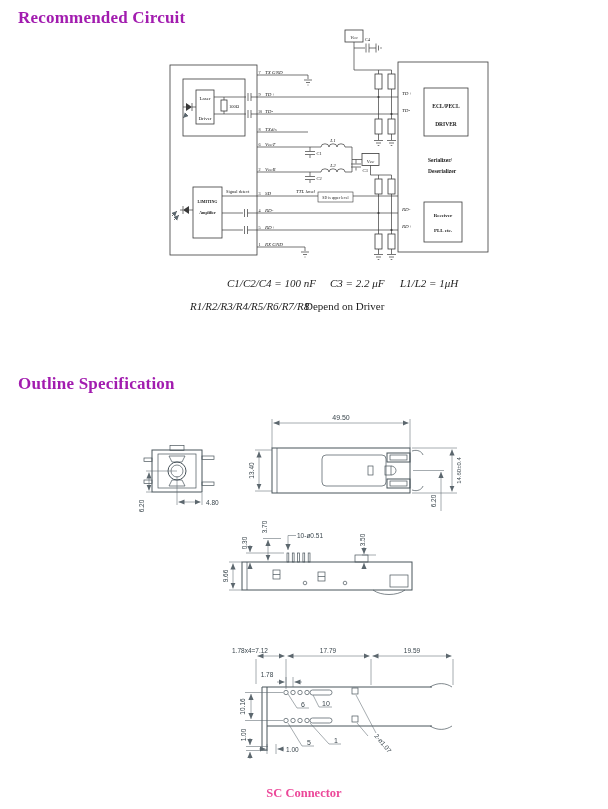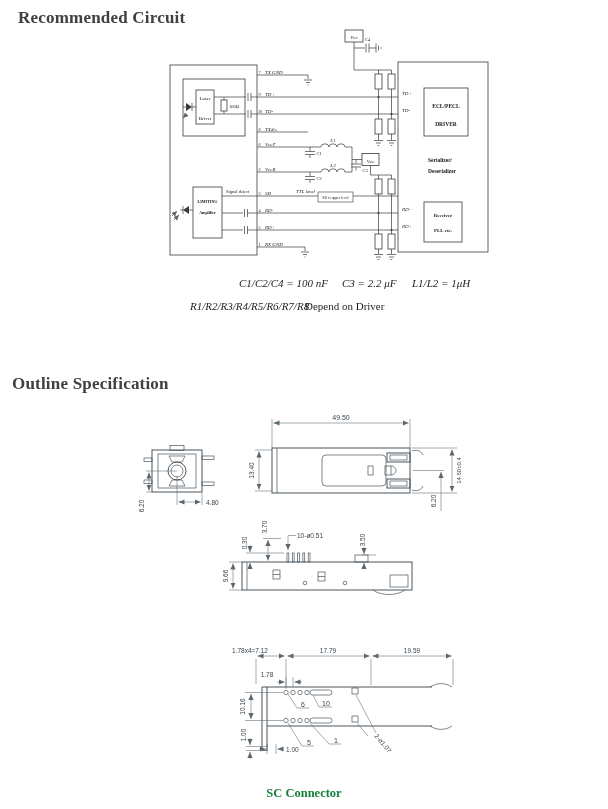--- a/index.html
+++ b/index.html
@@ -1,23 +1,23 @@
 <!DOCTYPE html>
 <html><head>
 <meta charset="utf-8">
 <style>
   html,body{margin:0;padding:0;}
   body{width:608px;height:809px;background:#ffffff;position:relative;
        font-family:"Liberation Serif",serif;color:#111;overflow:hidden;}
   .abs{position:absolute;}
-  .sec-title{font-weight:bold;font-size:17px;letter-spacing:.2px;color:#404040;
+  .sec-title{font-weight:bold;font-size:17px;letter-spacing:.2px;color:#a21caf;
              font-family:"Liberation Serif",serif;}
   .notes span{font-size:11px;color:#1d1d1d;}
   .ital{font-style:italic;}
-  .caption{font-weight:bold;font-size:12.5px;color:#15803d;text-align:center;}
+  .caption{font-weight:bold;font-size:12.5px;color:#ec4899;text-align:center;}
   
   .cw{stroke:#3a3a3a;stroke-width:.7;fill:none;}
   .cbox{stroke:#3a3a3a;stroke-width:.8;fill:none;}
   .ct{font-family:"Liberation Serif",serif;fill:#1a1a1a;}
   .cti{font-family:"Liberation Serif",serif;font-style:italic;fill:#1a1a1a;}
   .ctb{font-family:"Liberation Serif",serif;font-weight:bold;fill:#1a1a1a;}
   .dot{fill:#3a3a3a;stroke:none;}
   
   .ol{stroke:#49545b;stroke-width:1;fill:none;}
   .ol2{stroke:#49545b;stroke-width:.7;fill:none;}
@@ -266,31 +266,31 @@
     <text class="ctb" x="270" y="140" font-size="5.5">Serializer/</text>
     <text class="ctb" x="270" y="151" font-size="5.5">Deserializer</text>
     <rect class="cbox" x="266" y="180" width="38" height="40"></rect>
     <text class="ctb" x="285" y="195" font-size="5" text-anchor="middle">Receiver</text>
     <text class="ctb" x="285" y="210" font-size="5" text-anchor="middle">PLL etc.</text>
     <text class="cti" x="244" y="189" font-size="5">RD-</text>
     <text class="cti" x="244" y="206" font-size="5">RD+</text>
   </g>
 </svg>
 
-<div class="abs notes" style="left:12px;top:277px;width:496px;height:16px">
+<div class="abs notes" style="left:0;top:277px;width:496px;height:16px">
   <span class="abs ital" style="left:227px">C1/C2/C4 = 100 nF</span>
   <span class="abs ital" style="left:330px">C3 = 2.2 μF</span>
   <span class="abs ital" style="left:400px">L1/L2 = 1μH</span>
 </div>
 <div class="abs notes" style="left:0;top:300px;width:608px;height:16px">
   <span class="abs ital" style="left:190px">R1/R2/R3/R4/R5/R6/R7/R8</span>
   <span class="abs" style="left:305px">Depend on Driver</span>
 </div>
 
-<div class="abs sec-title" style="left:12px;top:374px">Outline Specification</div>
+<div class="abs sec-title" style="left:18px;top:374px">Outline Specification</div>
 
 <svg class="abs" style="left:80px;top:406px" width="470" height="378" viewBox="0 0 470 378">
   <defs>
     <marker id="oae" orient="auto" markerUnits="userSpaceOnUse" markerWidth="8" markerHeight="8" refX="6" refY="2.6">
       <path d="M0,0 L6,2.6 L0,5.2 Z" fill="#5c676e"></path>
     </marker>
     <marker id="oas" orient="auto-start-reverse" markerUnits="userSpaceOnUse" markerWidth="8" markerHeight="8" refX="6" refY="2.6">
       <path d="M0,0 L6,2.6 L0,5.2 Z" fill="#5c676e"></path>
     </marker>
   </defs>

